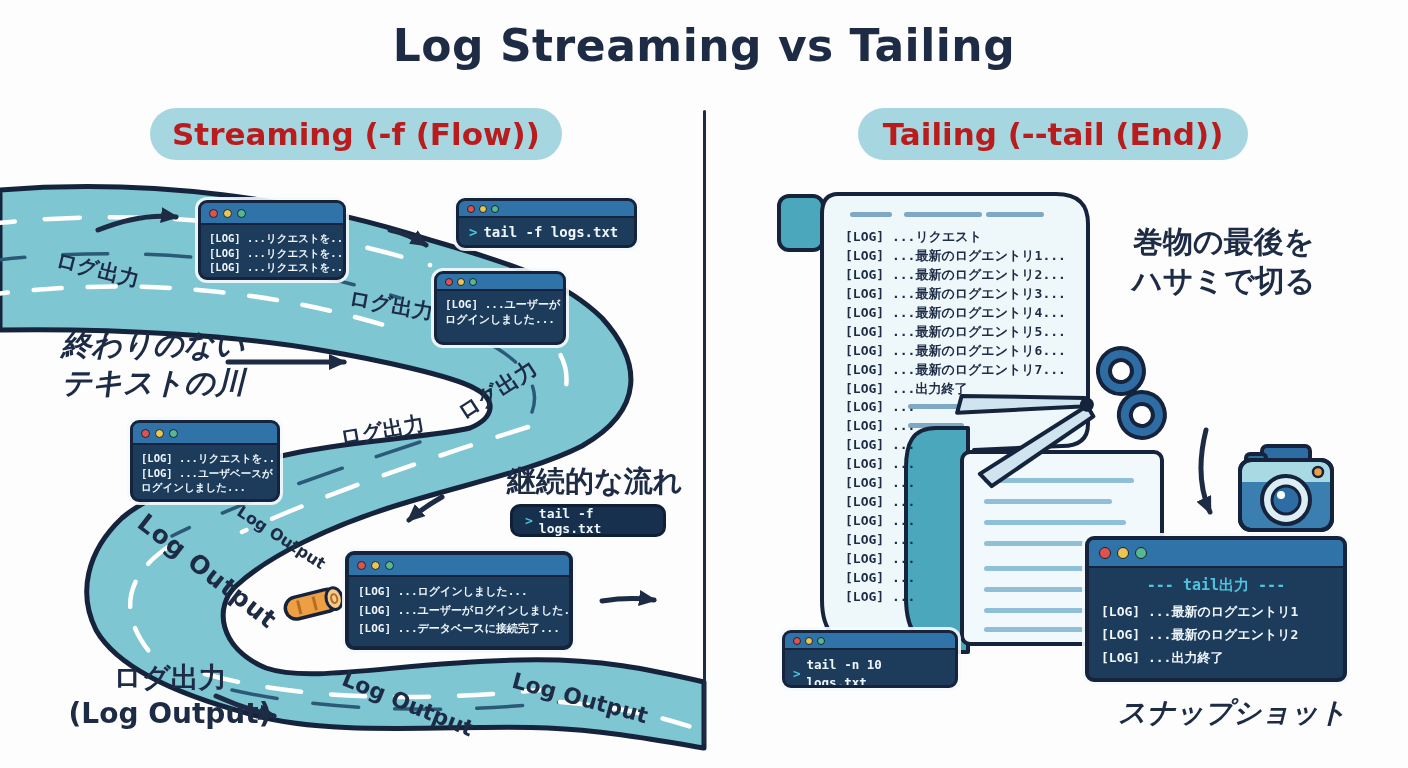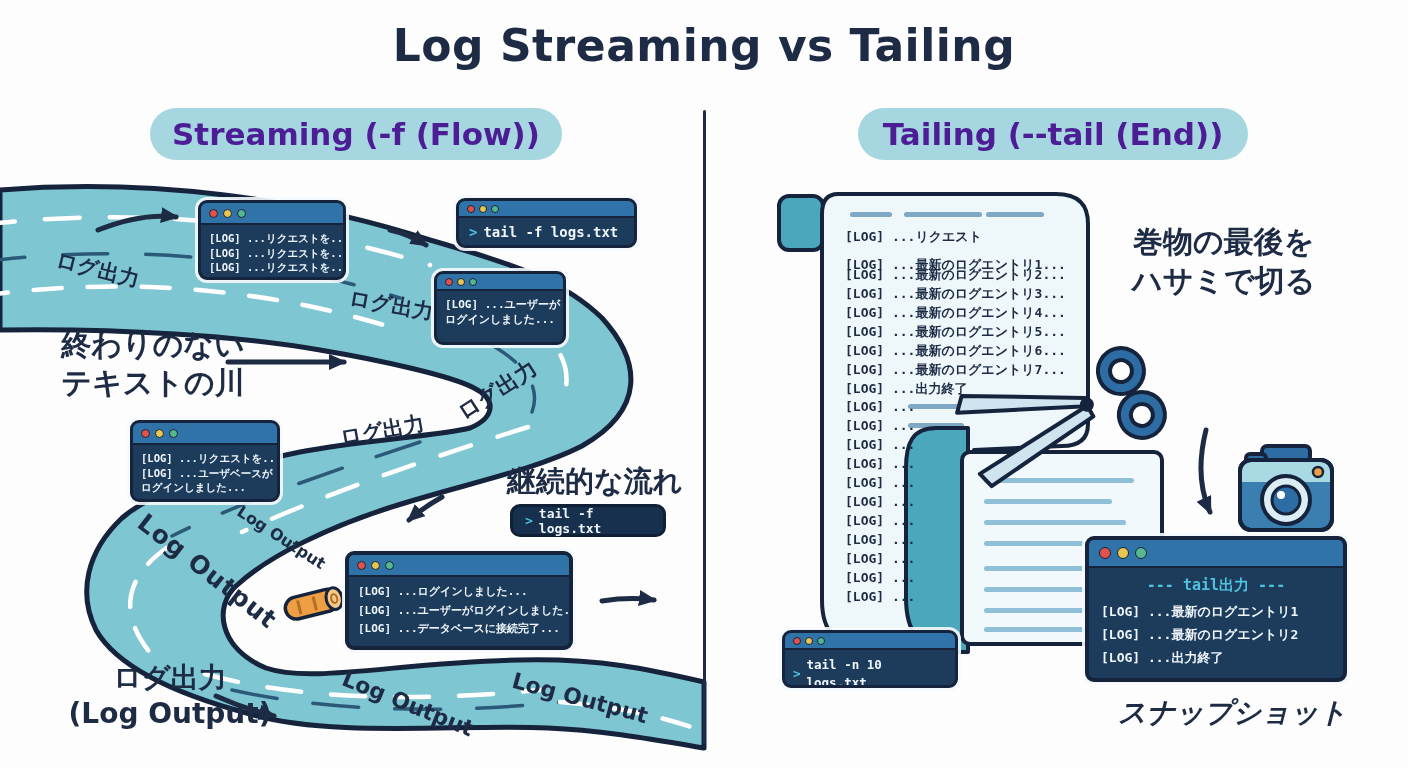--- a/index.html
+++ b/index.html
@@ -6,21 +6,21 @@
   #stage{
     position:relative;width:1408px;height:768px;overflow:hidden;
     background:#fdfdfd;font-family:"DejaVu Sans","Liberation Sans",sans-serif;
   }
   #base-art{position:absolute;left:0;top:0;z-index:1;}
   .txt{position:absolute;z-index:3;color:#1d2b45;font-weight:bold;white-space:nowrap;text-align:center;}
   #title{left:0;top:20px;width:100%;text-align:center;font-size:44px;letter-spacing:.5px;}
   .pill{
     position:absolute;z-index:3;background:#a6d7e1;border-radius:30px;
     display:flex;align-items:center;justify-content:center;
-    color:#4c1d95;font-weight:bold;font-size:31px;
+    color:#b91c1c;font-weight:bold;font-size:31px;
   }
   #divider{position:absolute;left:703px;top:110px;width:3px;height:634px;background:#1d2b45;border-radius:2px;z-index:2;}
 
   
   .terminal{
     position:absolute;z-index:4;background:#1d3c5c;border:3px solid #15243c;
     border-radius:9px;box-sizing:border-box;overflow:hidden;
     box-shadow:0 0 0 3px rgba(245,250,252,.9);
   }
   .term-bar{background:#3073a8;border-bottom:2px solid #15243c;height:20px;display:flex;align-items:center;gap:5px;padding:0 8px;}
@@ -182,21 +182,21 @@
 
   <div id="title" class="txt">Log Streaming vs Tailing</div>
   <div class="pill" style="left:150px;top:108px;width:412px;height:52px;">
     <span>Streaming (-f (Flow))</span>
   </div>
   <div class="pill" style="left:858px;top:108px;width:390px;height:52px;">
     <span>Tailing (--tail (End))</span>
   </div>
   <div id="divider"></div>
 
-  <div class="txt" style="left:38px;top:326px;width:230px;text-align:center;font-size:30px;line-height:38px;">
+  <div class="txt" style="left:38px;top:326px;width:230px;text-align:center;font-size:30px;line-height:38px;font-style:italic;">
     <div>終わりのない</div>
     <div>テキストの川</div>
   </div>
   <div class="txt" style="left:495px;top:462px;font-size:29px;margin-left:12px;">継続的な流れ</div>
   <div class="txt" style="left:45px;top:660px;width:250px;text-align:center;font-size:28px;line-height:36px;">
     <div>ログ出力</div>
     <div>(Log Output)</div>
   </div>
 
   <div class="river-label" style="left:60px;top:246px;font-size:21px;transform:rotate(14deg);">ログ出力</div>
@@ -276,21 +276,21 @@
     </div>
   </div>
 
   <div class="txt" style="left:1132px;top:222px;font-size:30px;line-height:39px;">
     <div>巻物の最後を</div>
     <div>ハサミで切る</div>
   </div>
   <div class="txt" style="left:1118px;top:694px;width:220px;text-align:center;font-size:28px;font-style:italic;">スナップショット</div>
 
   <div class="scroll-line" style="left:845px;top:228px;">[LOG] ...リクエスト</div>
-  <div class="scroll-line" style="left:845px;top:247px;margin-top:9px;">[LOG] ...最新のログエントリ1...</div>
+  <div class="scroll-line" style="left:845px;top:247px;">[LOG] ...最新のログエントリ1...</div>
   <div class="scroll-line" style="left:845px;top:266px;">[LOG] ...最新のログエントリ2...</div>
   <div class="scroll-line" style="left:845px;top:285px;">[LOG] ...最新のログエントリ3...</div>
   <div class="scroll-line" style="left:845px;top:304px;">[LOG] ...最新のログエントリ4...</div>
   <div class="scroll-line" style="left:845px;top:323px;">[LOG] ...最新のログエントリ5...</div>
   <div class="scroll-line" style="left:845px;top:342px;">[LOG] ...最新のログエントリ6...</div>
   <div class="scroll-line" style="left:845px;top:361px;">[LOG] ...最新のログエントリ7...</div>
   <div class="scroll-line" style="left:845px;top:380px;">[LOG] ...出力終了</div>
   <div class="scroll-line" style="left:845px;top:399px;">[LOG] ...</div>
   <div class="scroll-line" style="left:845px;top:418px;">[LOG] ...</div>
   <div class="scroll-line" style="left:845px;top:437px;">[LOG] ...</div>

